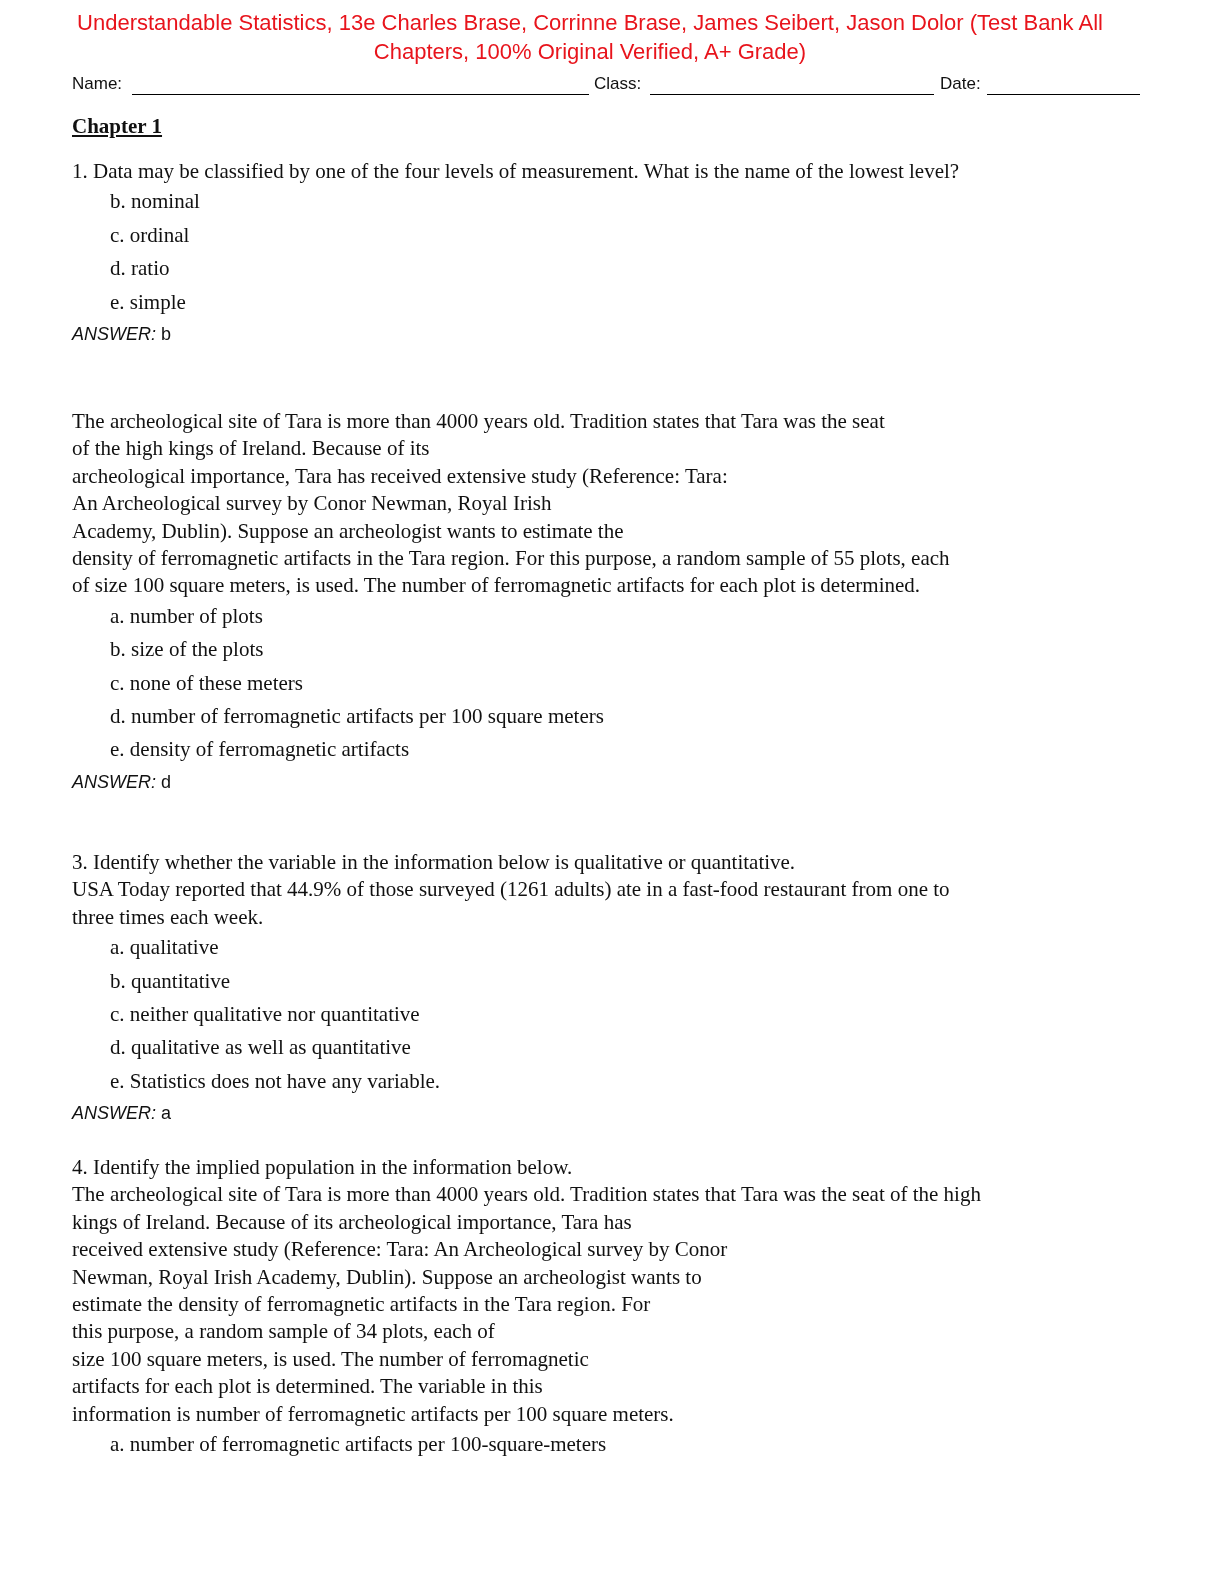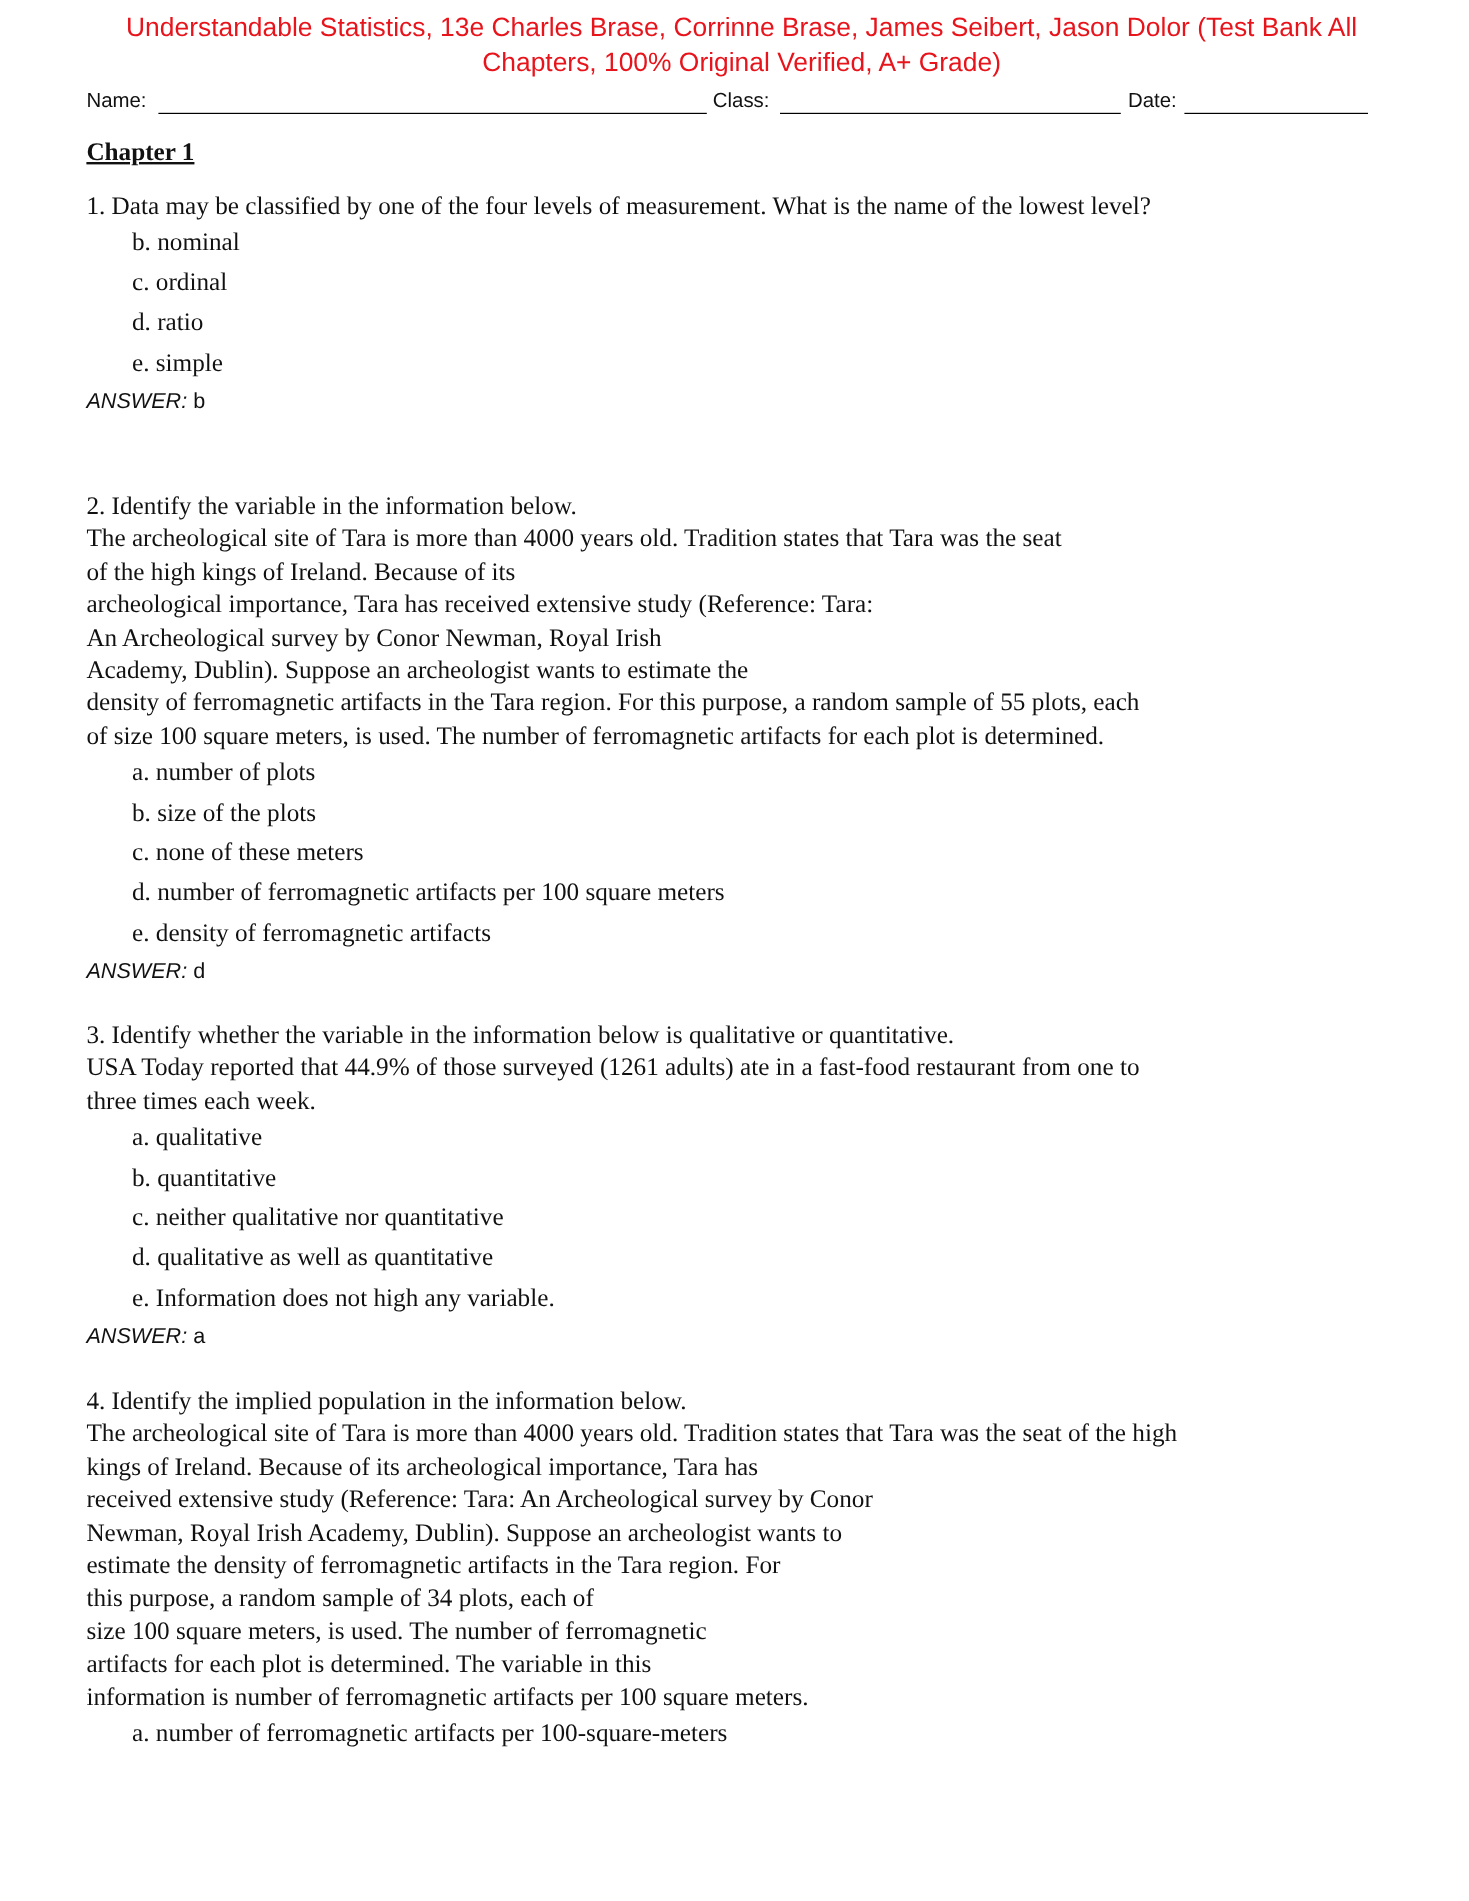--- a/index.html
+++ b/index.html
@@ -1,18 +1,18 @@
 <!DOCTYPE html>
 <html><head>
 <meta charset="utf-8">
 <style>
   html, body { margin: 0; padding: 0; background: #ffffff; }
   body { width: 1224px; height: 1584px; position: relative; overflow: hidden; color: #111; }
   .banner { position: absolute; top: 8px; left: 0; width: 1180px; text-align: center;
-    font-family: "Liberation Sans", sans-serif; font-size: 22px; line-height: 29px; color: #e8141c; padding-left: 28px; }
+    font-family: "Liberation Sans", sans-serif; font-size: 22px; line-height: 29px; color: #e8141c; }
   .meta-row { position: absolute; top: 72px; left: 72px; width: 1068px; height: 26px;
     font-family: "Liberation Sans", sans-serif; font-size: 17px; }
   .meta-row .lbl { position: absolute; top: 2px; }
   .meta-row .line { position: absolute; top: 22px; height: 0; border-bottom: 1.5px solid #000; }
   .chapter { position: absolute; top: 114px; left: 72px; font-family: "Liberation Serif", serif;
     font-weight: bold; font-size: 21px; text-decoration: underline; }
   .q { position: absolute; left: 72px; font-family: "Liberation Serif", serif; font-size: 21px; line-height: 27.4px; }
   .q .stem div { white-space: nowrap; }
   .opt { margin-left: 38px; line-height: 33.4px; white-space: nowrap; }
   .answer { font-family: "Liberation Sans", sans-serif; font-size: 18px; line-height: 30px; }
@@ -46,21 +46,20 @@
   <div class="opt">d. ratio</div>
   <div class="opt">e. simple</div>
   <div class="answer">
     <span class="akey">ANSWER:</span>
     <span>b</span>
   </div>
 </div>
 
 <div class="q" style="top:408px">
   <div class="stem">
-    <div>2. Identify the variable in the information below.</div>
     <div>The archeological site of Tara is more than 4000 years old. Tradition states that Tara was the seat</div>
     <div>of the high kings of Ireland. Because of its</div>
     <div>archeological importance, Tara has received extensive study (Reference: Tara:</div>
     <div>An Archeological survey by Conor Newman, Royal Irish</div>
     <div>Academy, Dublin). Suppose an archeologist wants to estimate the</div>
     <div>density of ferromagnetic artifacts in the Tara region. For this purpose, a random sample of 55 plots, each</div>
     <div>of size 100 square meters, is used. The number of ferromagnetic artifacts for each plot is determined.</div>
   </div>
   <div class="opt">a. number of plots</div>
   <div class="opt">b. size of the plots</div>
@@ -76,21 +75,21 @@
 <div class="q" style="top:849px">
   <div class="stem">
     <div>3. Identify whether the variable in the information below is qualitative or quantitative.</div>
     <div>USA Today reported that 44.9% of those surveyed (1261 adults) ate in a fast-food restaurant from one to</div>
     <div>three times each week.</div>
   </div>
   <div class="opt">a. qualitative</div>
   <div class="opt">b. quantitative</div>
   <div class="opt">c. neither qualitative nor quantitative</div>
   <div class="opt">d. qualitative as well as quantitative</div>
-  <div class="opt">e. Information does not high any variable.</div>
+  <div class="opt">e. Statistics does not have any variable.</div>
   <div class="answer">
     <span class="akey">ANSWER:</span>
     <span>a</span>
   </div>
 </div>
 
 <div class="q" style="top:1154px">
   <div class="stem">
     <div>4. Identify the implied population in the information below.</div>
     <div>The archeological site of Tara is more than 4000 years old. Tradition states that Tara was the seat of the high</div>

